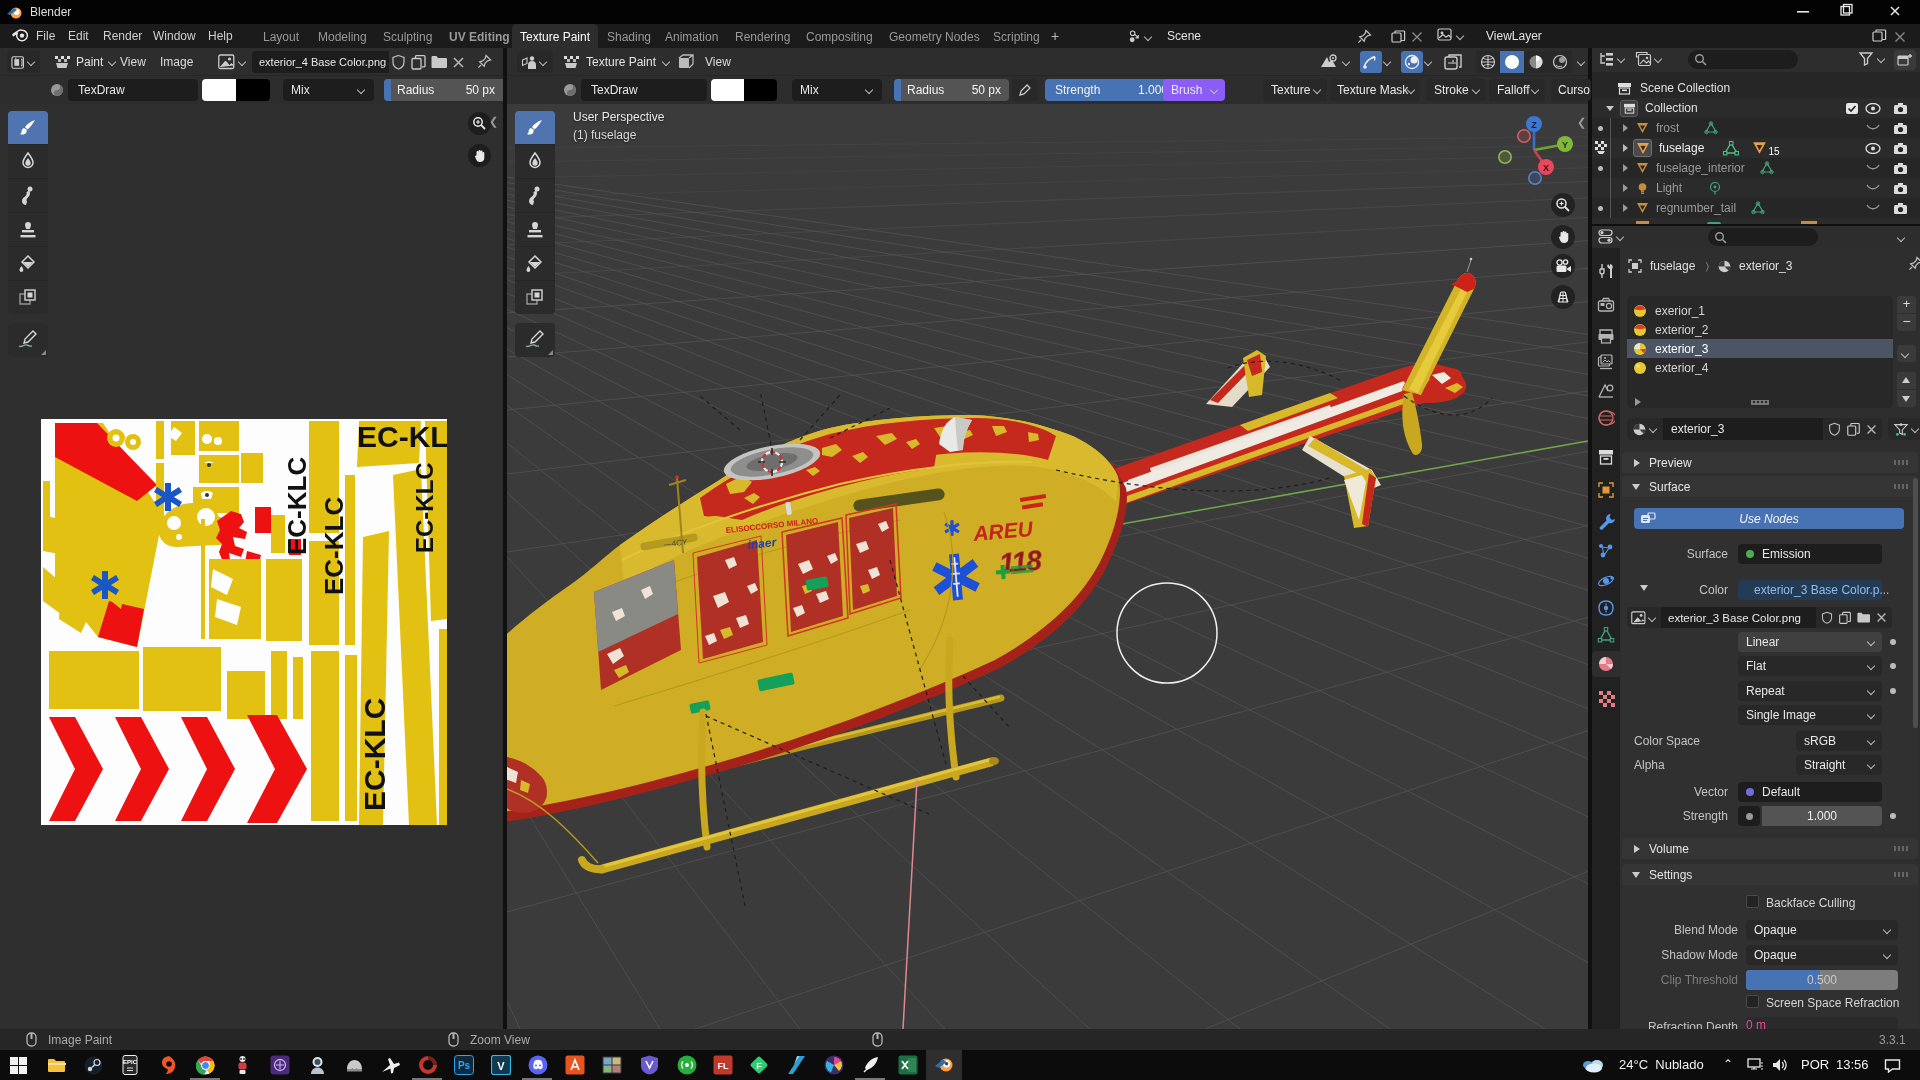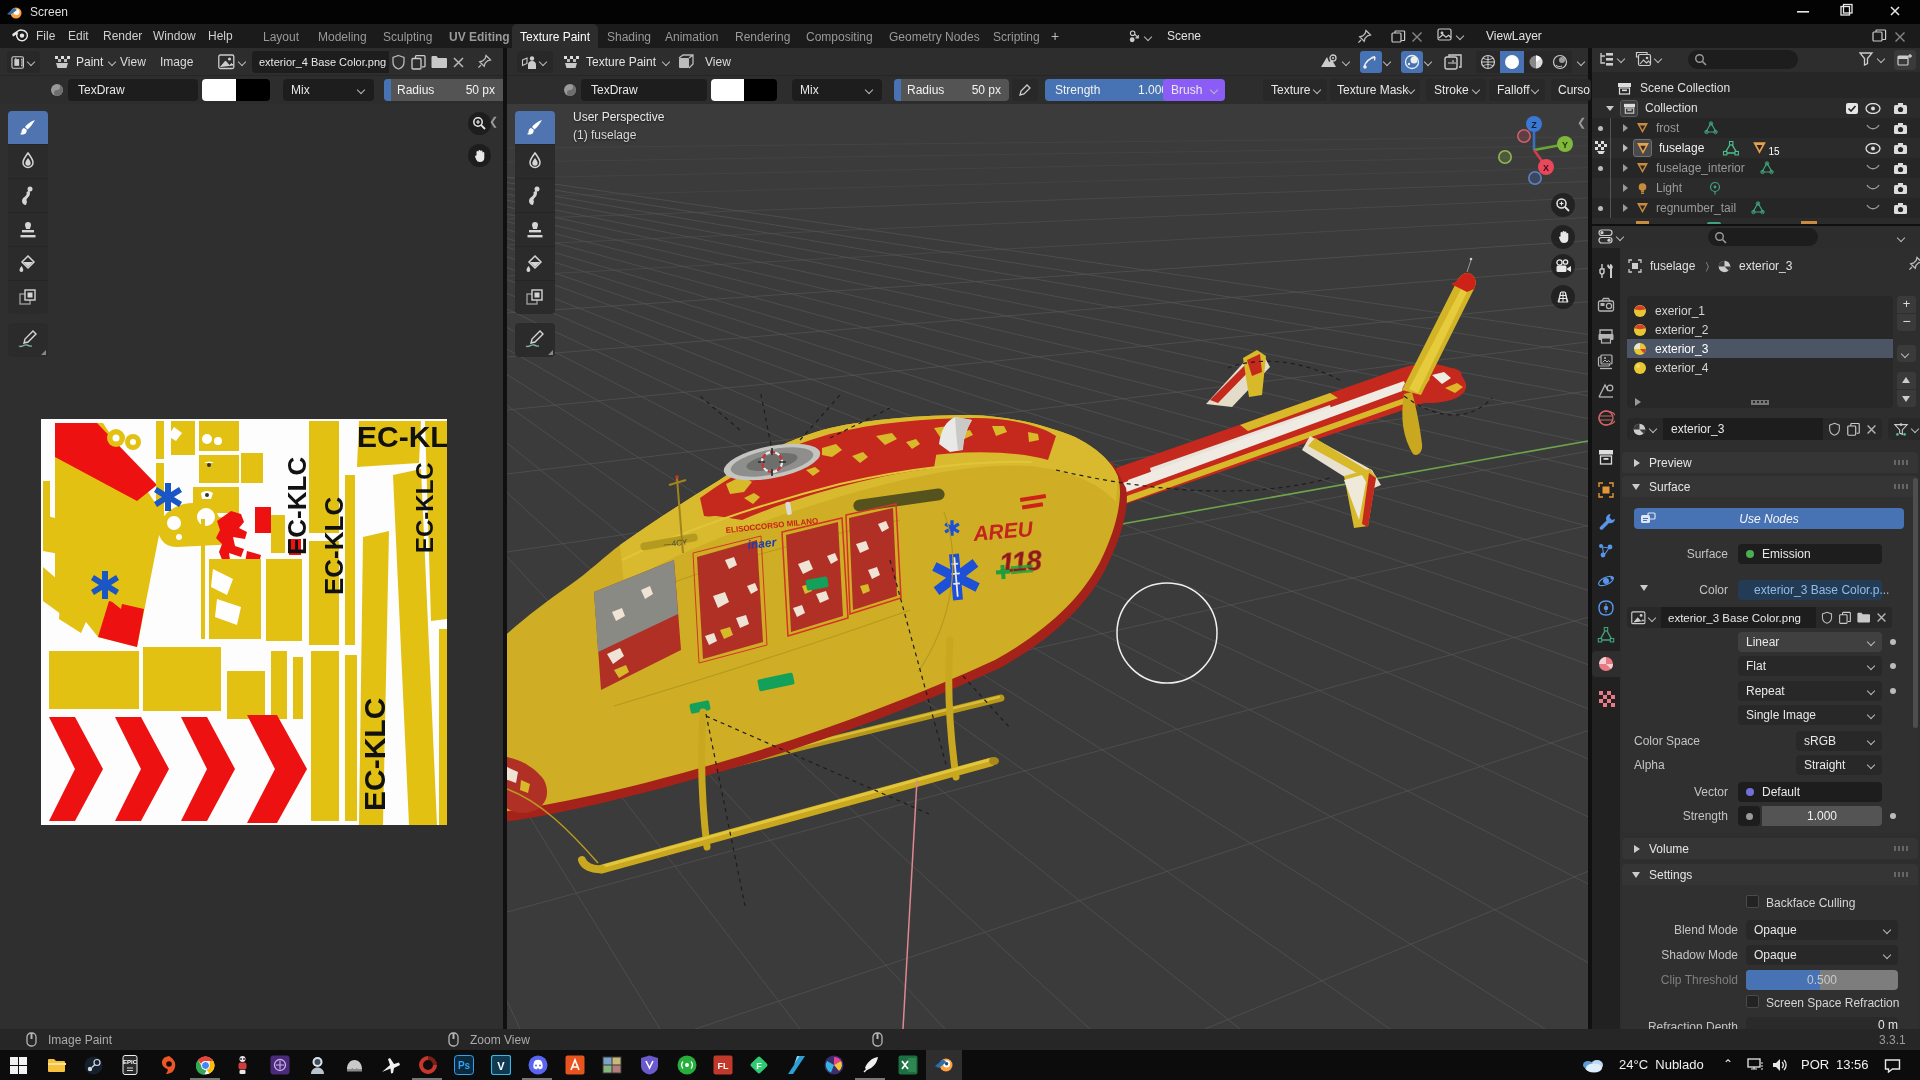--- a/index.html
+++ b/index.html
@@ -17,21 +17,21 @@
 </head>
 <body>
 <div id="root">
 
 <div class="abs" style="left:0;top:0;width:1920px;height:24px;background:#030303;">
   <svg class="abs" style="left:6px;top:4px" width="17" height="16" viewBox="0 0 17 16">
     <circle cx="10" cy="9" r="5.5" fill="#ff9f3e"></circle>
     <circle cx="10.5" cy="8" r="3" fill="#fff"></circle>
     <path d="M1 10 L8 4 L11 6 L4 11 Z" fill="#2a6fb0"></path>
   </svg>
-  <span class="abs" style="left:30px;top:5px;color:#dfdfdf;font-size:12px;">Screen</span>
+  <span class="abs" style="left:30px;top:5px;color:#dfdfdf;font-size:12px;">Blender</span>
 
   <svg class="abs" style="left:1780px;top:0" width="140" height="24" viewBox="0 0 140 24">
     <rect x="17" y="11" width="12" height="1.6" fill="#e8e8e8"></rect>
     <rect x="61" y="6.5" width="8.5" height="8.5" fill="none" stroke="#e8e8e8" stroke-width="1.3"></rect>
     <rect x="63.5" y="4.5" width="8.5" height="8.5" fill="none" stroke="#e8e8e8" stroke-width="1.3"></rect>
     <path d="M111 7 L119 15 M119 7 L111 15" stroke="#e8e8e8" stroke-width="1.5"></path>
   </svg>
 </div>
 
 <div class="abs" style="left:0;top:24px;width:1920px;height:24px;background:#1b1b1b;">
@@ -1313,21 +1313,21 @@
     <div class="abs" style="left:0;top:700px;width:118px;text-align:right;color:#c3c3c3;">Shadow Mode</div>
     <div class="abs dd" style="left:126px;top:697px;width:152px;height:20px;padding:0 8px;background:#282828;">Opaque<div class="chev" style="position:absolute;right:6px;"></div></div>
     <div class="abs" style="left:0;top:725px;width:118px;text-align:right;color:#7e7e7e;">Clip Threshold</div>
     <div class="abs row" style="left:126px;top:722px;width:152px;height:20px;background:#7d7d7d;border-radius:4px;overflow:hidden;">
       <div style="width:74px;height:20px;background:#4772b3;"></div>
       <span style="position:absolute;left:0;width:152px;text-align:center;color:#c9c9c9;">0.500</span>
     </div>
     <div class="abs" style="left:126px;top:747px;width:13px;height:13px;background:#232323;border:1px solid #4a4a4a;border-radius:2px;"></div>
     <div class="abs" style="left:146px;top:748px;color:#d5d5d5;">Screen Space Refraction</div>
     <div class="abs" style="left:0;top:772px;width:118px;text-align:right;color:#c3c3c3;">Refraction Depth</div>
-    <div class="abs row" style="left:126px;top:769px;width:152px;height:12px;background:#2a2a2a;border-radius:4px 4px 0 0;justify-content:flex-end;color:#e5e5e5;overflow:hidden;">
+    <div class="abs row" style="left:126px;top:769px;width:152px;height:12px;background:#2a2a2a;border-radius:4px 4px 0 0;justify-content:flex-start;color:#ec4899;overflow:hidden;">
           <span style="margin-top:3px;">0 m</span>
         </div>
 
     <div class="abs" style="left:293px;top:230px;width:5px;height:250px;background:#4e4e4e;border-radius:3px;"></div>
   </div>
 </div>
 
 <div id="statusbar" class="abs" style="left:0;top:1029px;width:1920px;height:21px;background:#262626;">
   <svg class="abs" style="left:26px;top:3px" width="11" height="15" viewBox="0 0 11 15">
         <rect x="1" y="1" width="9" height="13" rx="4" fill="none" stroke="#b5b5b5" stroke-width="1.3"></rect>

